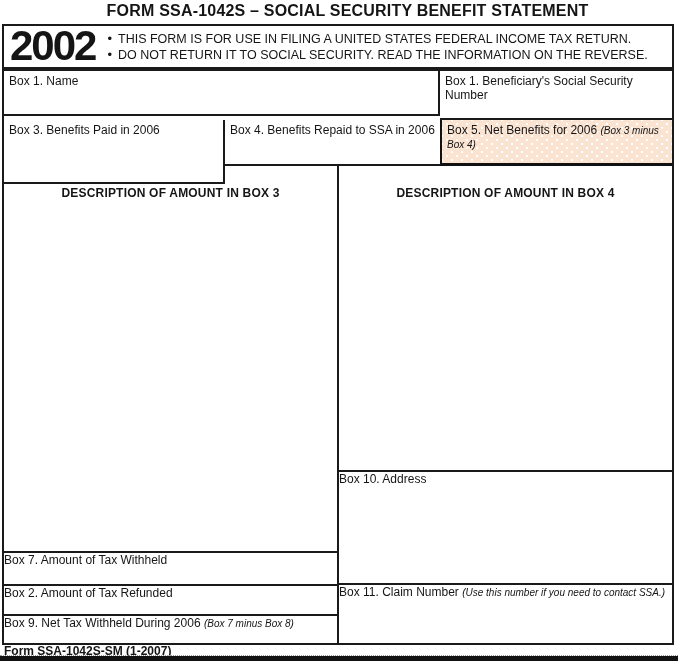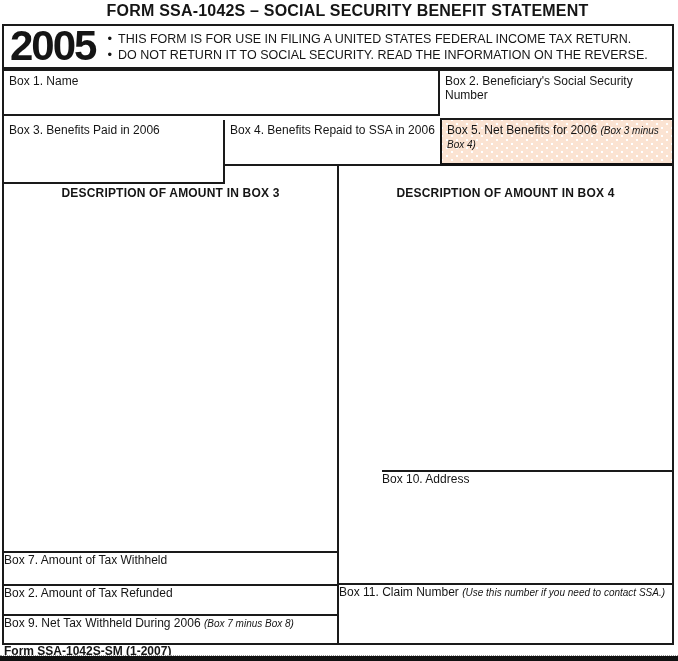--- a/index.html
+++ b/index.html
@@ -62,21 +62,21 @@
   .desc-right { left: 335px; width: 333px; }
   .desc-header {
     display: block; text-align: center; font-weight: bold;
     font-size: 12px; padding-top: 20px; letter-spacing: 0.2px;
   }
   .sub-row { position: absolute; left: 0; right: 0; border-top: 2px solid #1a1a1a; font-size: 12px; }
   .r-box6  { top: 350px; height: 35px; }
   .r-box7  { top: 385px; height: 33px; }
   .r-box8  { top: 418px; height: 30px; }
   .r-box9  { top: 448px; height: 29px; }
-  .r-box10 { top: 304px; height: 113px; margin-left: 43px; }
+  .r-box10 { top: 304px; height: 113px; }
   .r-box11 { top: 417px; height: 60px; }
 
   .footer-text {
     position: absolute; left: 4px; top: 645px;
     font-weight: bold; font-size: 12px; line-height: 12px;
   }
   .perforation {
     position: absolute; left: 0; top: 655px; width: 678px;
     border-top: 1px dotted #9a9a9a;
   }
@@ -86,35 +86,35 @@
   }
 </style>
 </head>
 <body>
 
 <div class="page">
 
   <div class="form-title">FORM SSA-1042S – SOCIAL SECURITY BENEFIT STATEMENT</div>
 
   <div class="year-banner">
-    <div class="tax-year">2005</div>
+    <div class="tax-year">2002</div>
     <div class="bullets">
       <div class="bullet-line">THIS FORM IS FOR USE IN FILING A UNITED STATES FEDERAL INCOME TAX RETURN.</div>
       <div class="bullet-line">DO NOT RETURN IT TO SOCIAL SECURITY. READ THE INFORMATION ON THE REVERSE.</div>
     </div>
   </div>
 
   <div class="form-table">
 
     <div class="cell c-box1">
       <span class="lbl">Box 1. Name</span>
     </div>
 
     <div class="cell c-box2">
-      <span class="lbl">Box 2. Beneficiary's Social Security Number</span>
+      <span class="lbl">Box 1. Beneficiary's Social Security Number</span>
     </div>
 
     <div class="cell c-box3">
       <span class="lbl">Box 3. Benefits Paid in 2006</span>
     </div>
 
     <div class="cell c-box4">
       <span class="lbl">Box 4. Benefits Repaid to SSA in 2006</span>
     </div>
 

